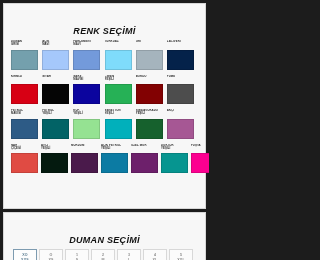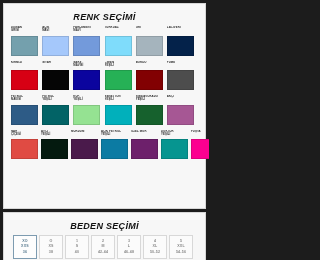--- a/index.html
+++ b/index.html
@@ -13,21 +13,21 @@
     width: 209px; height: 260px;
     background: #1c1c1c;
     padding: 3px 3px 3px 3px;
     display: flex;
     flex-direction: column;
     gap: 3px;
   }
   .panel {
     background: #f7f7f7;
     border: 1px solid #d7d7d7;
-    padding: 6px 3px 5px 3px;
+    padding: 20px 3px 5px 3px;
   }
   .panel-color { flex: 0 0 auto; height: 206px; }
   .panel-size  { flex: 1 1 auto; }
 
   .panel-title {
     text-align: center;
     font-style: italic;
     font-weight: bold;
     font-size: 9px;
     letter-spacing: 0.3px;
@@ -222,21 +222,21 @@
           </div>
           <div class="color-cell">
             <div class="color-label" style="white-space: pre-line;">FUŞYA</div>
             <div class="swatch" style="background: rgb(252, 0, 144);"></div>
           </div>
         </div>
       </div>
   </div>
 
   <div class="panel panel-size">
-    <div class="panel-title">BEDEN SEÇİMİ</div>
+    <div class="panel-title">DUMAN SEÇİMİ</div>
     <div class="size-row" id="size-row">
         <div class="size-cell selected">
           <div class="size-code">XO</div>
           <div class="size-name">XXS</div>
           <div class="size-num">36</div>
         </div>
         <div class="size-cell">
           <div class="size-code">O</div>
           <div class="size-name">XS</div>
           <div class="size-num">38</div>

